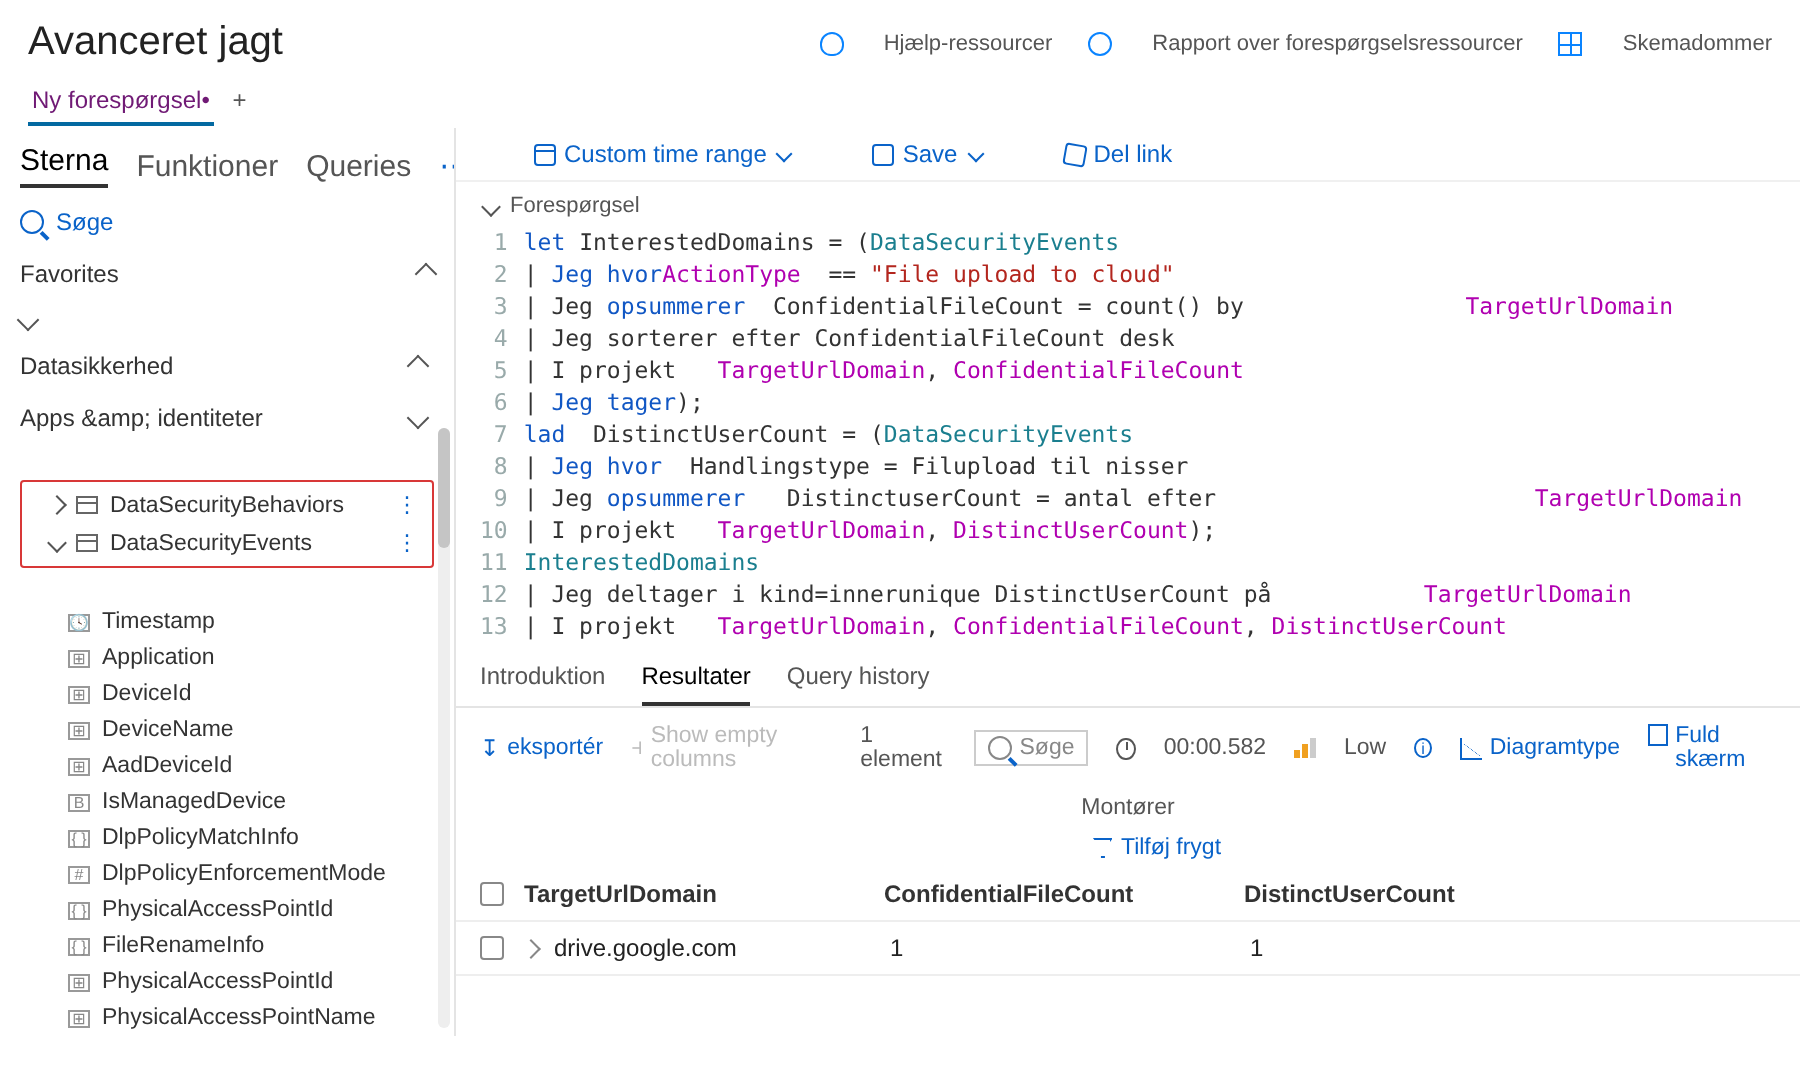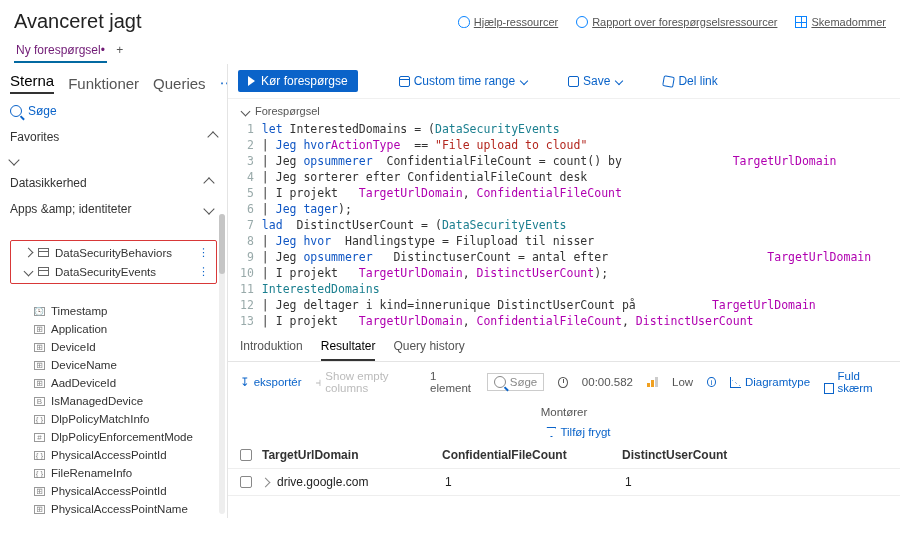--- a/index.html
+++ b/index.html
@@ -1,20 +1,20 @@
 <!DOCTYPE html>
 <html><head>
 <meta charset="utf-8">
 <style>
   * { box-sizing: border-box; margin: 0; padding: 0; }
   body { font-family: "Segoe UI", Arial, sans-serif; font-size: 12px; color: #222; background: #fff; width: 900px; height: 534px; overflow: hidden; }
   .topbar { display: flex; align-items: center; justify-content: space-between; padding: 10px 14px 6px 14px; }
   .title { font-size: 20px; font-weight: 400; }
   .toplinks { display: flex; gap: 18px; align-items: center; font-size: 11px; color: #555; }
-  .toplinks .lk { display: flex; align-items: flex-end; gap: 4px; cursor: pointer; text-decoration: underline; }
+  .toplinks .lk { display: flex; align-items: flex-end; gap: 20px; cursor: pointer; }
   .bulb, .globe, .grid4 { width: 12px; height: 12px; display: inline-block; }
   .bulb { border: 1px solid #0a84ff; border-radius: 50% 50% 45% 45%; position: relative; }
   .globe { border: 1px solid #0a84ff; border-radius: 50%; position: relative; }
   .grid4 { border: 1px solid #0a84ff; position: relative; }
   .grid4::before { content:""; position:absolute; left:50%; top:0; bottom:0; border-left:1px solid #0a84ff; }
   .grid4::after  { content:""; position:absolute; top:50%; left:0; right:0; border-top:1px solid #0a84ff; }
 
   .tabrow { padding: 0 14px; border-bottom: 1px solid #fff; }
   .newq { display:inline-block; border-bottom: 2px solid #0369a1; color:#701a75; padding: 4px 2px; font-size: 12px; }
   .plus { color:#555; padding-left:6px; }
@@ -72,21 +72,21 @@
   .export { color:#0a63c9; display:flex; align-items:center; gap:4px; }
   .dim { color:#bbb; display:flex; align-items:center; gap:4px; }
   .searchbox { display:flex; align-items:center; gap:4px; border:1px solid #ccc; padding:2px 6px; color:#888; }
   .clock { width:11px; height:11px; border:1.2px solid #555; border-radius:50%; position:relative; }
   .clock::after { content:""; position:absolute; left:50%; top:20%; width:1px; height:4px; background:#555; }
   .bars { display:flex; gap:1px; align-items:flex-end; }
   .bars span { width:3px; background:#f0a020; }
   .bars span:nth-child(1){height:4px;} .bars span:nth-child(2){height:7px;} .bars span:nth-child(3){height:10px; background:#ccc;}
   .info { width:10px; height:10px; border:1px solid #0a63c9; border-radius:50%; color:#0a63c9; font-size:8px; display:inline-flex; align-items:center; justify-content:center; }
   .chart { color:#0a63c9; display:flex; align-items:center; gap:4px; margin-left:auto; }
-  .fs { color:#0a63c9; display:flex; align-items:flex-end; gap:4px; }
+  .fs { color:#0a63c9; display:flex; align-items:flex-start; gap:4px; }
   .charticon { width:11px; height:11px; border-left:1.2px solid #0a63c9; border-bottom:1.2px solid #0a63c9; position:relative; }
   .charticon::after { content:""; position:absolute; left:1px; bottom:1px; width:8px; height:6px; background:linear-gradient(to top right, transparent 48%, #0a63c9 50%, transparent 52%); }
   .fsicon { width:11px; height:11px; border:1.2px solid #0a63c9; }
 
   .filters { display:flex; align-items:center; gap:8px; padding:4px 12px; font-size:11.5px; color:#555;flex-direction:column; }
   .funnel { width:10px; height:10px; border:1.2px solid #0a63c9; clip-path:polygon(0 0,100% 0,60% 55%,60% 100%,40% 100%,40% 55%); }
   .tablehead, .tablerow { display:flex; align-items:center; padding:6px 12px; font-size:12px; border-bottom:1px solid #eee; }
   .tablehead { color:#333; font-weight:600; }
   .cbox { width:12px; height:12px; border:1px solid #888; border-radius:2px; margin-right:10px; }
   .col1 { width:180px; } .col2 { width:180px; } .col3 { width:180px; }
@@ -216,24 +216,20 @@
           </div>
         </div>
     </div>
     <div class="scrollhint">
         <div class="scrollthumb"></div>
       </div>
   </div>
 
   <div class="main">
     <div class="toolbar">
-      <div class="runbtn">
-          <span class="play"></span>
-          <span>Kør forespørgse</span>
-        </div>
       <div class="tool">
           <span class="calicon"></span>
           <span>Custom time range</span>
           <span class="chevd"></span>
         </div>
       <div class="tool">
           <span class="saveicon"></span>
           <span>Save</span>
           <span class="chevd"></span>
         </div>

